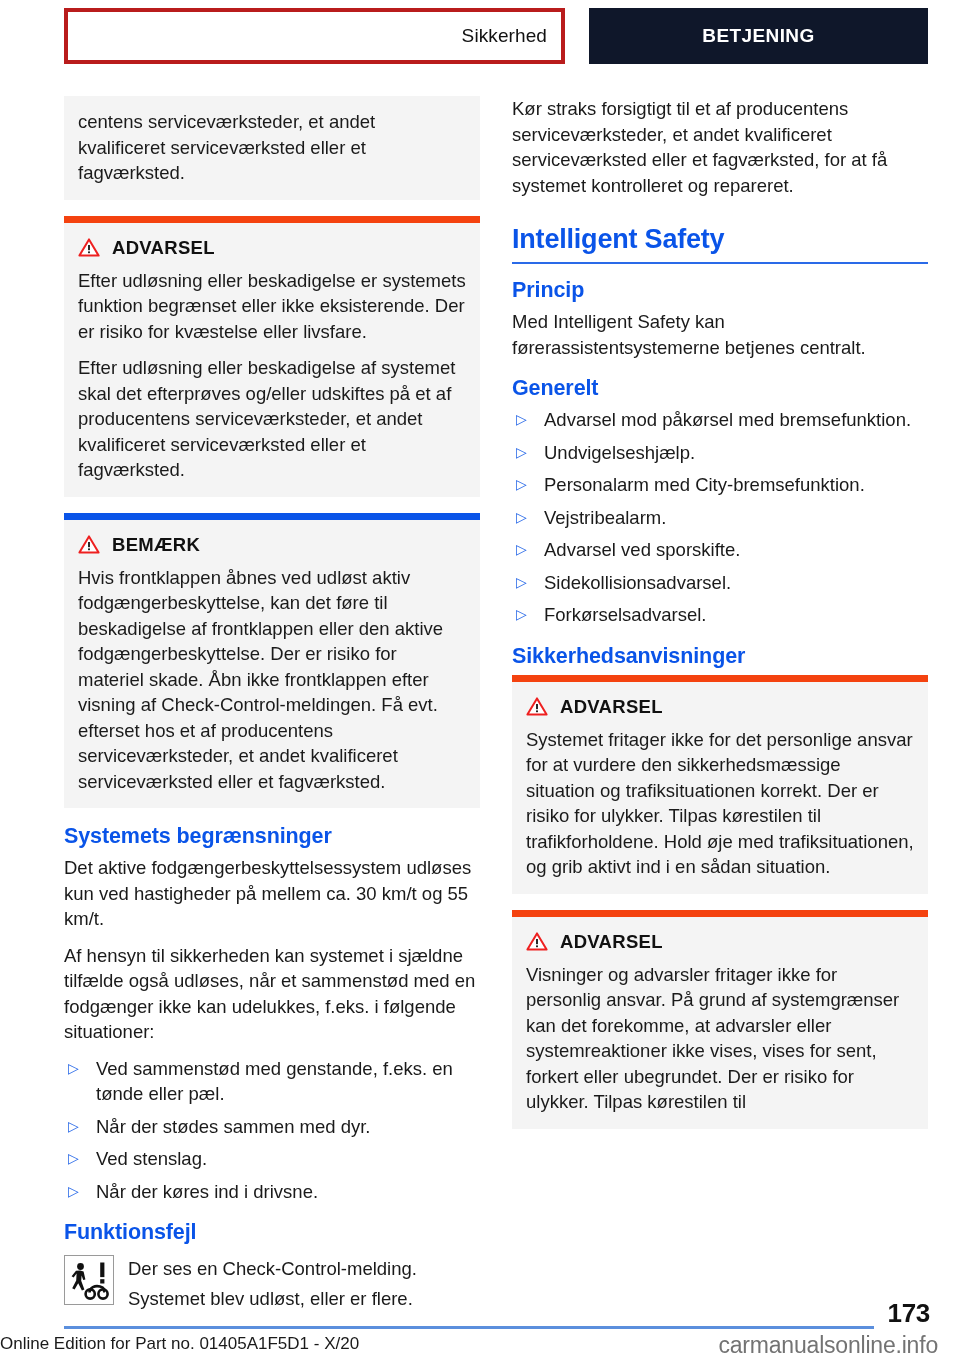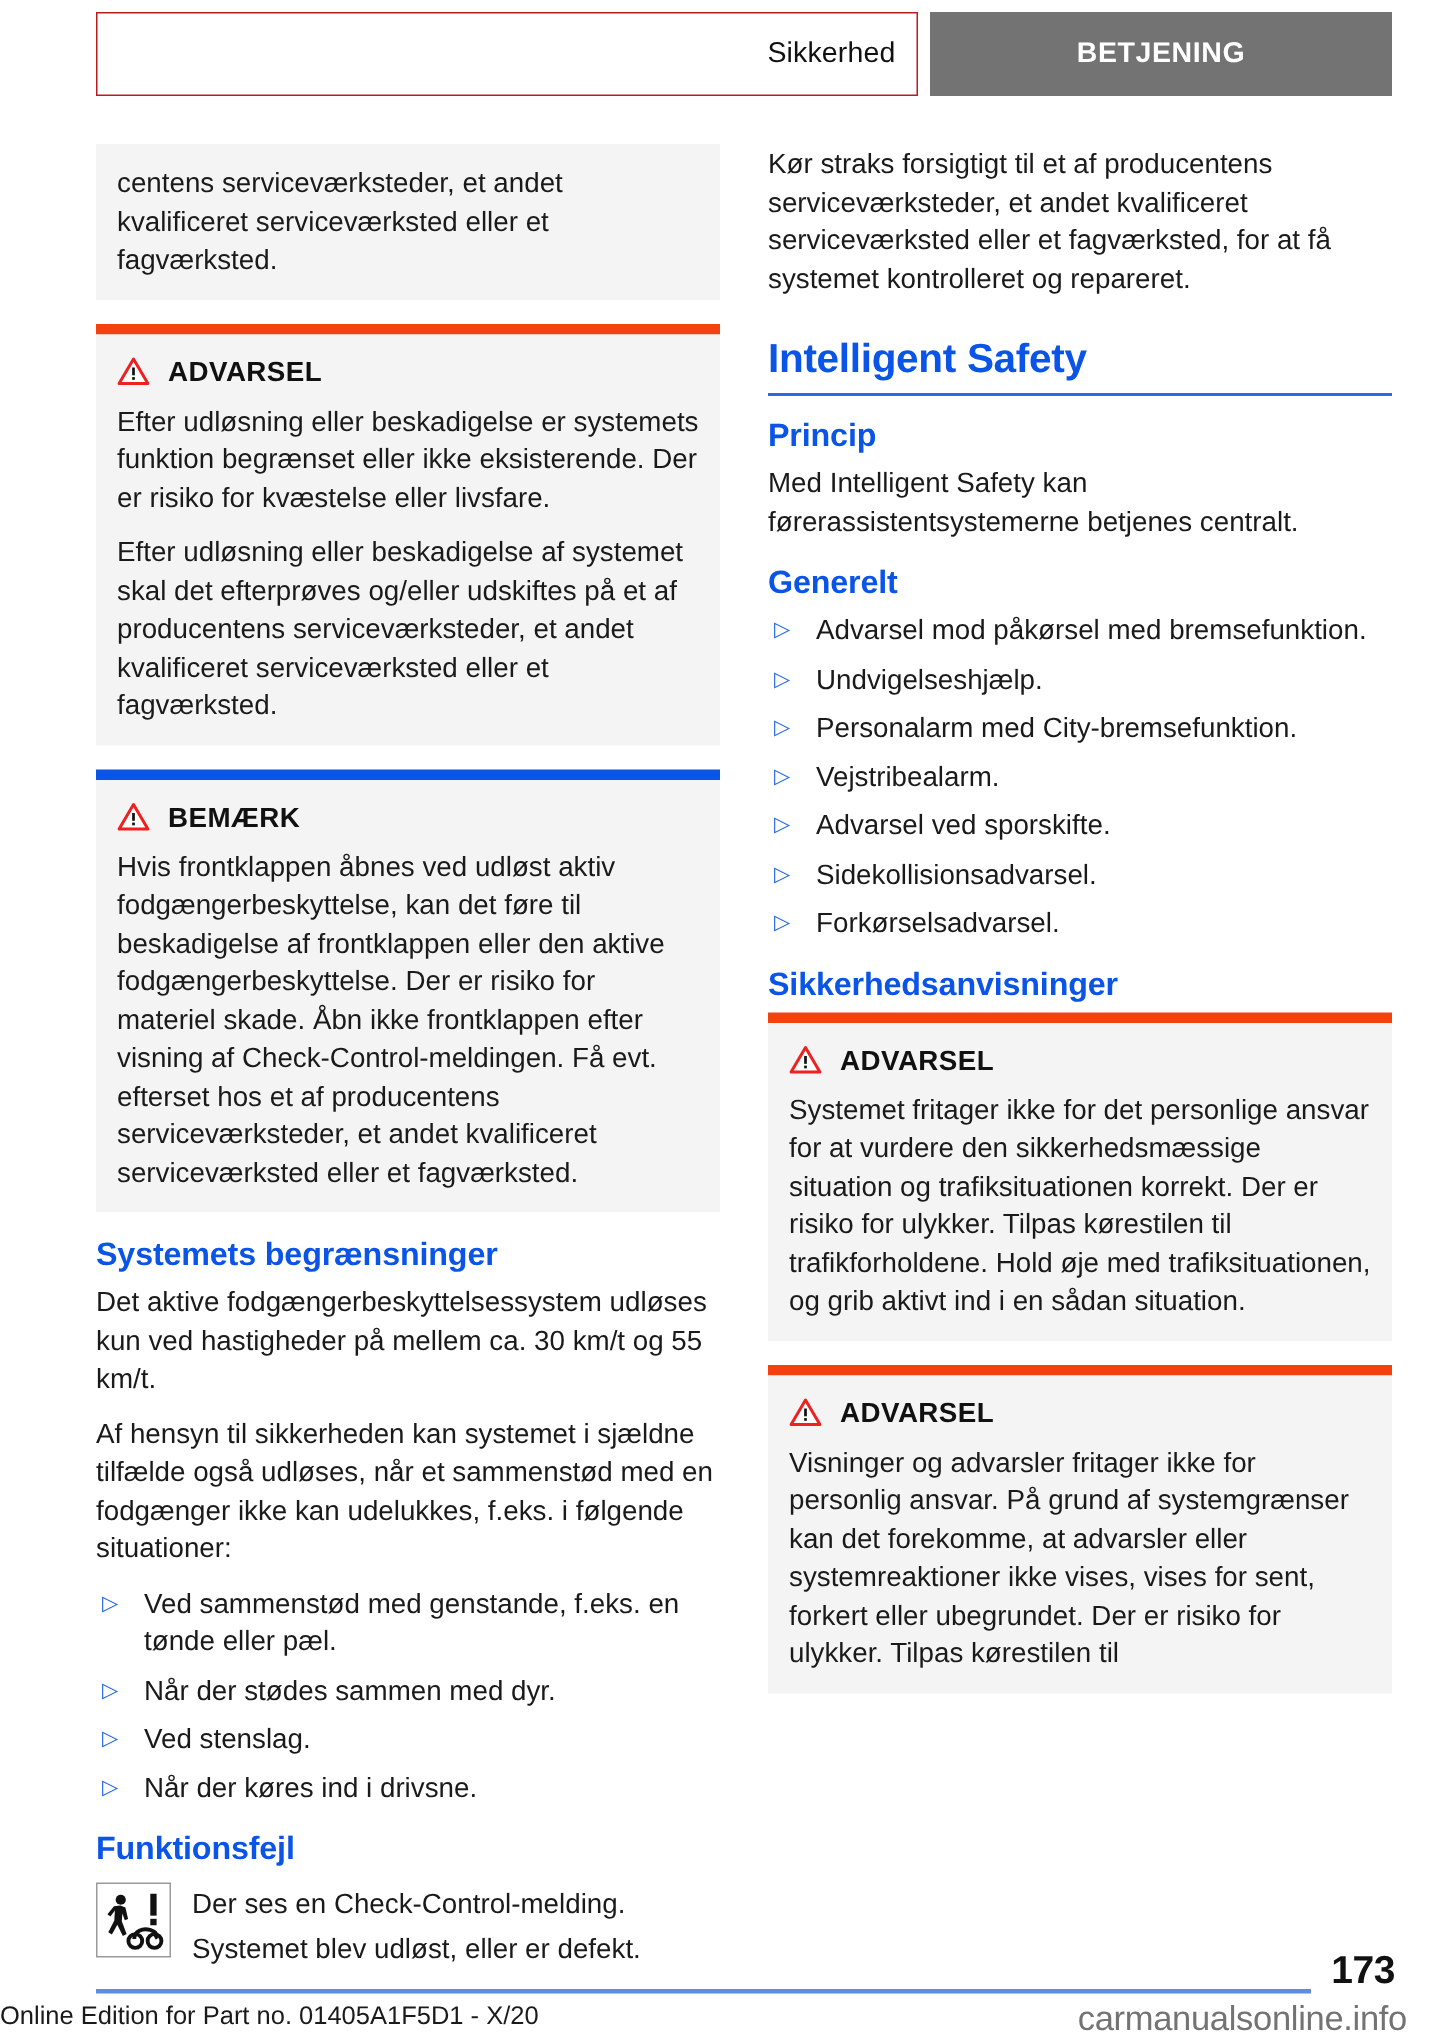--- a/index.html
+++ b/index.html
@@ -21,37 +21,37 @@
     position: absolute;
     left: 64px;
     top: 8px;
     width: 864px;
     height: 56px;
     display: flex;
     align-items: stretch;
   }
   .header-left {
     flex: 1 1 auto;
-    border: 1px solid #b91c1c;
+    border: 4px solid #b91c1c;
     box-sizing: border-box;
     display: flex;
     align-items: center;
     justify-content: flex-end;
     padding-right: 14px;
     background: #ffffff;
   }
   .header-left-label {
     font-size: 19px;
     color: #111111;
     letter-spacing: 0.1px;
   }
   .header-right {
-    width: 308px;
-    margin-left: 8px;
-    background: #737373;
+    width: 339px;
+    margin-left: 24px;
+    background: #0f172a;
     display: flex;
     align-items: center;
     justify-content: center;
     box-sizing: border-box;
   }
   .header-right-label {
     color: #ffffff;
     font-size: 19px;
     font-weight: bold;
     letter-spacing: 0.4px;
@@ -307,21 +307,21 @@
 
           <g fill="none" stroke="#111111" stroke-width="2.6">
             <path d="M24.5 36.6 C24.5 31.6 30 29.2 35.0 30.6 C39.2 31.8 40.6 34.6 38.2 36.0"></path>
             <circle cx="25.2" cy="38.0" r="4.6"></circle>
             <circle cx="38.0" cy="38.0" r="4.6"></circle>
           </g>
         </svg>
       </div>
       <div class="fault-text">
         <p>Der ses en Check-Control-melding.</p>
-        <p>Systemet blev udløst, eller er defekt.</p>
+        <p>Systemet blev udløst, eller er flere.</p>
       </div>
     </div>
 
   </div>
 
   <div class="col col-right">
 
     <p class="body">Kør straks forsigtigt til et af producentens serviceværksteder, et andet kvalificeret serviceværksted eller et fagværksted, for at få systemet kontrolleret og repareret.</p>
 
     <h1 class="h-main">Intelligent Safety</h1>

